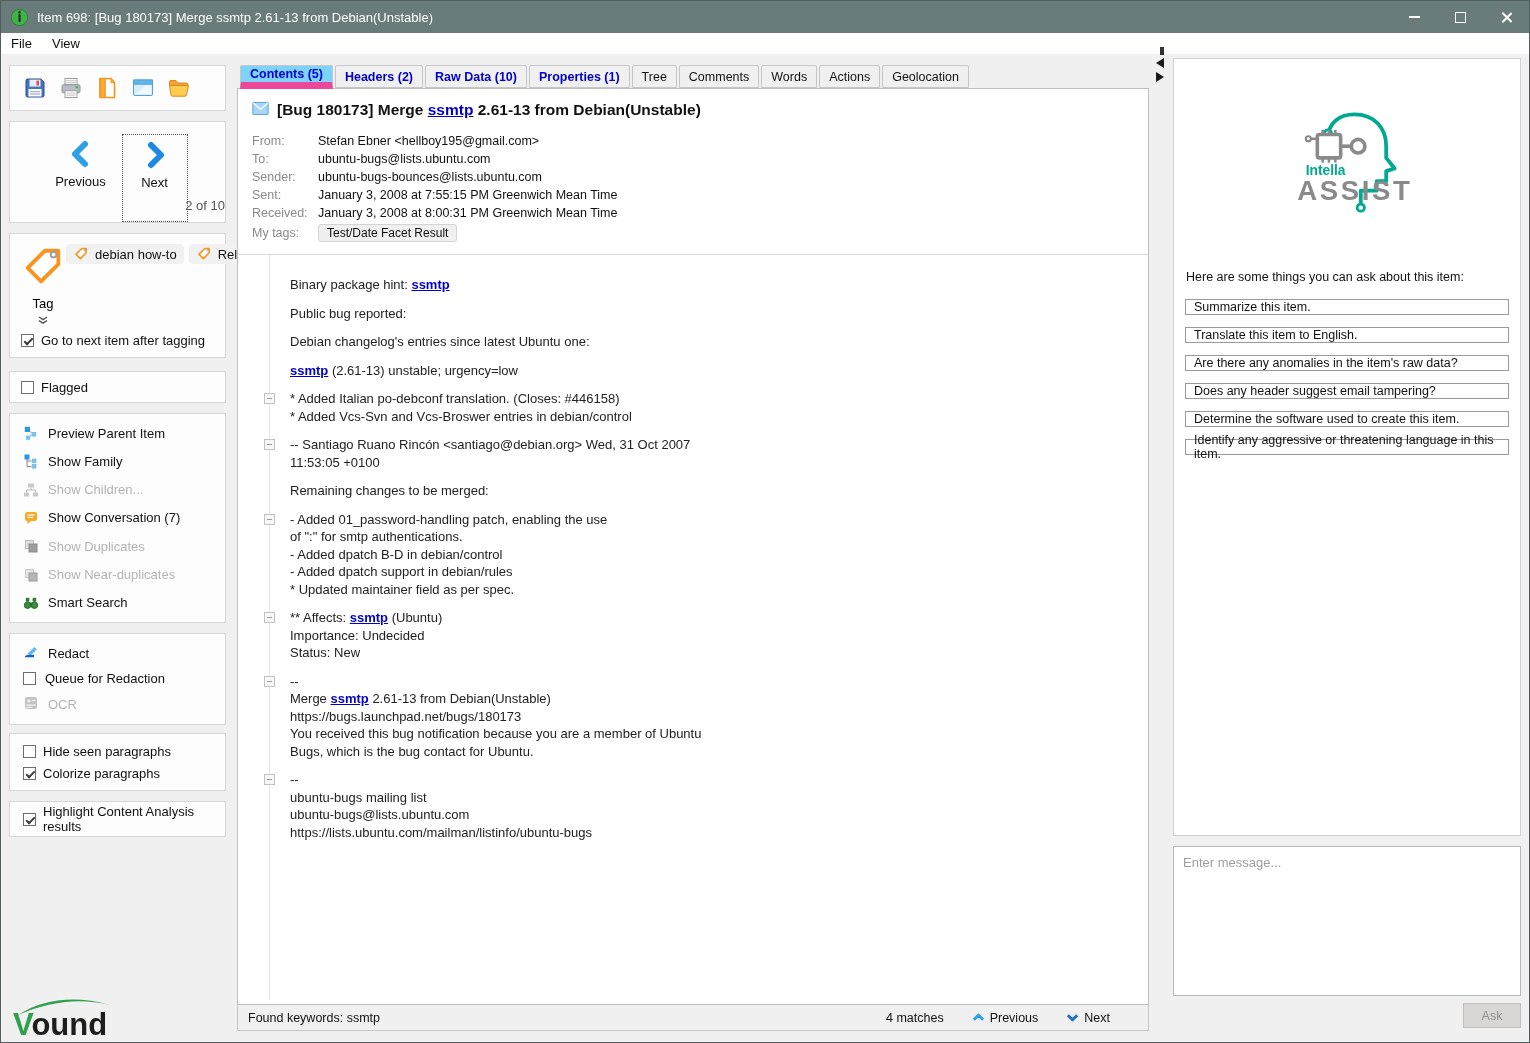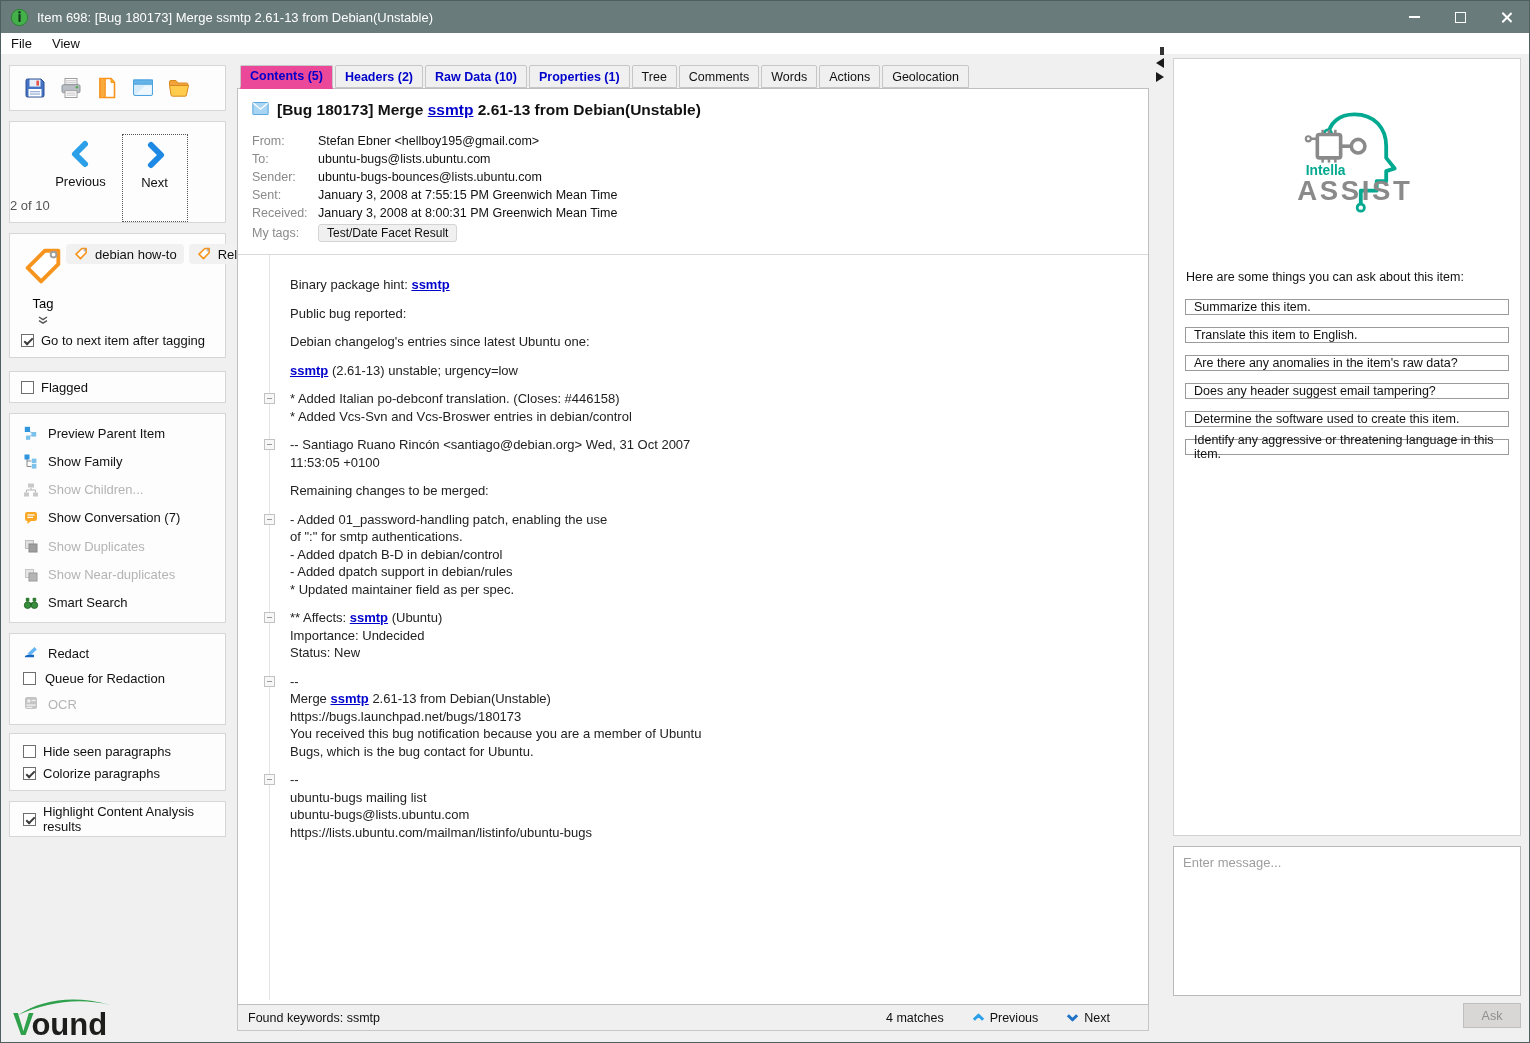--- a/index.html
+++ b/index.html
@@ -21,21 +21,21 @@
   .menu-item{padding:1px 10px;}
   
   .sidebar{position:absolute;left:8px;top:64px;width:217px;}
   .panel{background:#fdfdfd;border:1px solid #d6d6d6;}
   .toolbar-panel{height:46px;display:flex;align-items:center;gap:12px;padding:0 13px;margin-bottom:10px;}
   .tool-btn{display:flex;}
   .nav-panel{height:102px;margin-bottom:10px;position:relative;display:flex;justify-content:center;gap:8px;padding-top:12px;}
   .nav-btn{width:66px;text-align:center;font-size:13px;color:#111;padding:5px 2px 3px;}
   .nav-btn .nl{margin-top:2px;}
   .nav-btn.focused{border:1px dotted #555;}
-  .nav-pos{position:absolute;bottom:9px;left:0;right:0;text-align:left;font-size:13px;color:#555;}
+  .nav-pos{position:absolute;bottom:9px;left:0;right:0;text-align:right;font-size:13px;color:#555;}
   .tag-panel{height:125px;margin-bottom:13px;position:relative;padding:8px 6px 6px 10px;display:flex;}
   .tag-big{width:78px;text-align:center;padding-top:2px;}
   .tag-big .tl{font-size:13px;margin-top:2px;}
   .tag-list{flex:1;display:flex;flex-direction:row;gap:5px;padding-top:2px;}
   .tag-btn{display:flex;align-items:center;gap:6px;background:#f1f1f1;border-radius:4px;padding:2px 7px;font-size:13px;color:#111;align-self:flex-start;max-width:128px;white-space:nowrap;overflow:hidden;}
   .check-row{display:flex;align-items:center;gap:7px;font-size:13px;color:#111;}
   .tag-panel .check-row{position:absolute;left:11px;bottom:9px;}
   .checkbox{width:13px;height:13px;border:1px solid #6e6e6e;background:#fff;position:relative;flex:none;}
   .checkbox.checked::after{content:"";position:absolute;left:2px;top:3px;width:7px;height:3px;
      border-left:2px solid #3a3a3a;border-bottom:2px solid #3a3a3a;transform:rotate(-45deg);}
@@ -47,21 +47,21 @@
   .redact-panel .row{display:flex;align-items:center;gap:9px;padding:0 13px;font-size:13px;color:#111;}
   .redact-panel .row.disabled{color:#b4b4b4;}
   .para-panel{height:58px;margin-bottom:10px;display:flex;flex-direction:column;justify-content:space-around;padding:6px 13px;}
   .hl-panel{height:33px;display:flex;align-items:center;padding:17px 13px;}
   .vound-logo{position:absolute;left:10px;top:993px;}
   
   .center{position:absolute;left:236px;top:64px;width:912px;height:966px;display:flex;flex-direction:column;}
   .tabs{display:flex;height:23px;font-size:12.5px;padding-left:3px;position:relative;z-index:2;}
   .tab{display:flex;align-items:center;padding:0 9px;border:1px solid #c6c6c6;background:#f0f0f0;margin-right:2px;border-radius:2px 2px 0 0;color:#111;white-space:nowrap;}
   .tab.em{color:#0000cc;font-weight:bold;}
-  .tab.active{background:#ec4899;border-bottom:3px solid #ec4899;margin-bottom:-1px;}
+  .tab.active{background:#7dd3fc;border-bottom:7px solid #ec4899;margin-bottom:-1px;}
   .doc{flex:1;background:#fff;border:1px solid #bfbfbf;display:flex;flex-direction:column;overflow:hidden;}
   .email-head{padding:9px 14px 12px;}
   .subject{display:flex;align-items:flex-start;gap:8px;font-size:15.5px;font-weight:bold;color:#111;margin:3px 0 12px;}
   .frow{display:flex;font-size:12.5px;line-height:18px;}
   .flabel{width:66px;color:#8a8a8a;flex:none;}
   .fvalue{color:#111;}
   .mytags{display:flex;align-items:center;font-size:12.5px;margin-top:2px;}
   .badge{background:#f0f0f0;border:1px solid #d4d4d4;border-radius:3px;padding:0 8px;font-size:12px;line-height:16px;color:#111;}
   .head-divider{border-top:1px solid #d9d9d9;}
   .body-wrap{flex:1;position:relative;padding-top:21px;overflow:hidden;}

